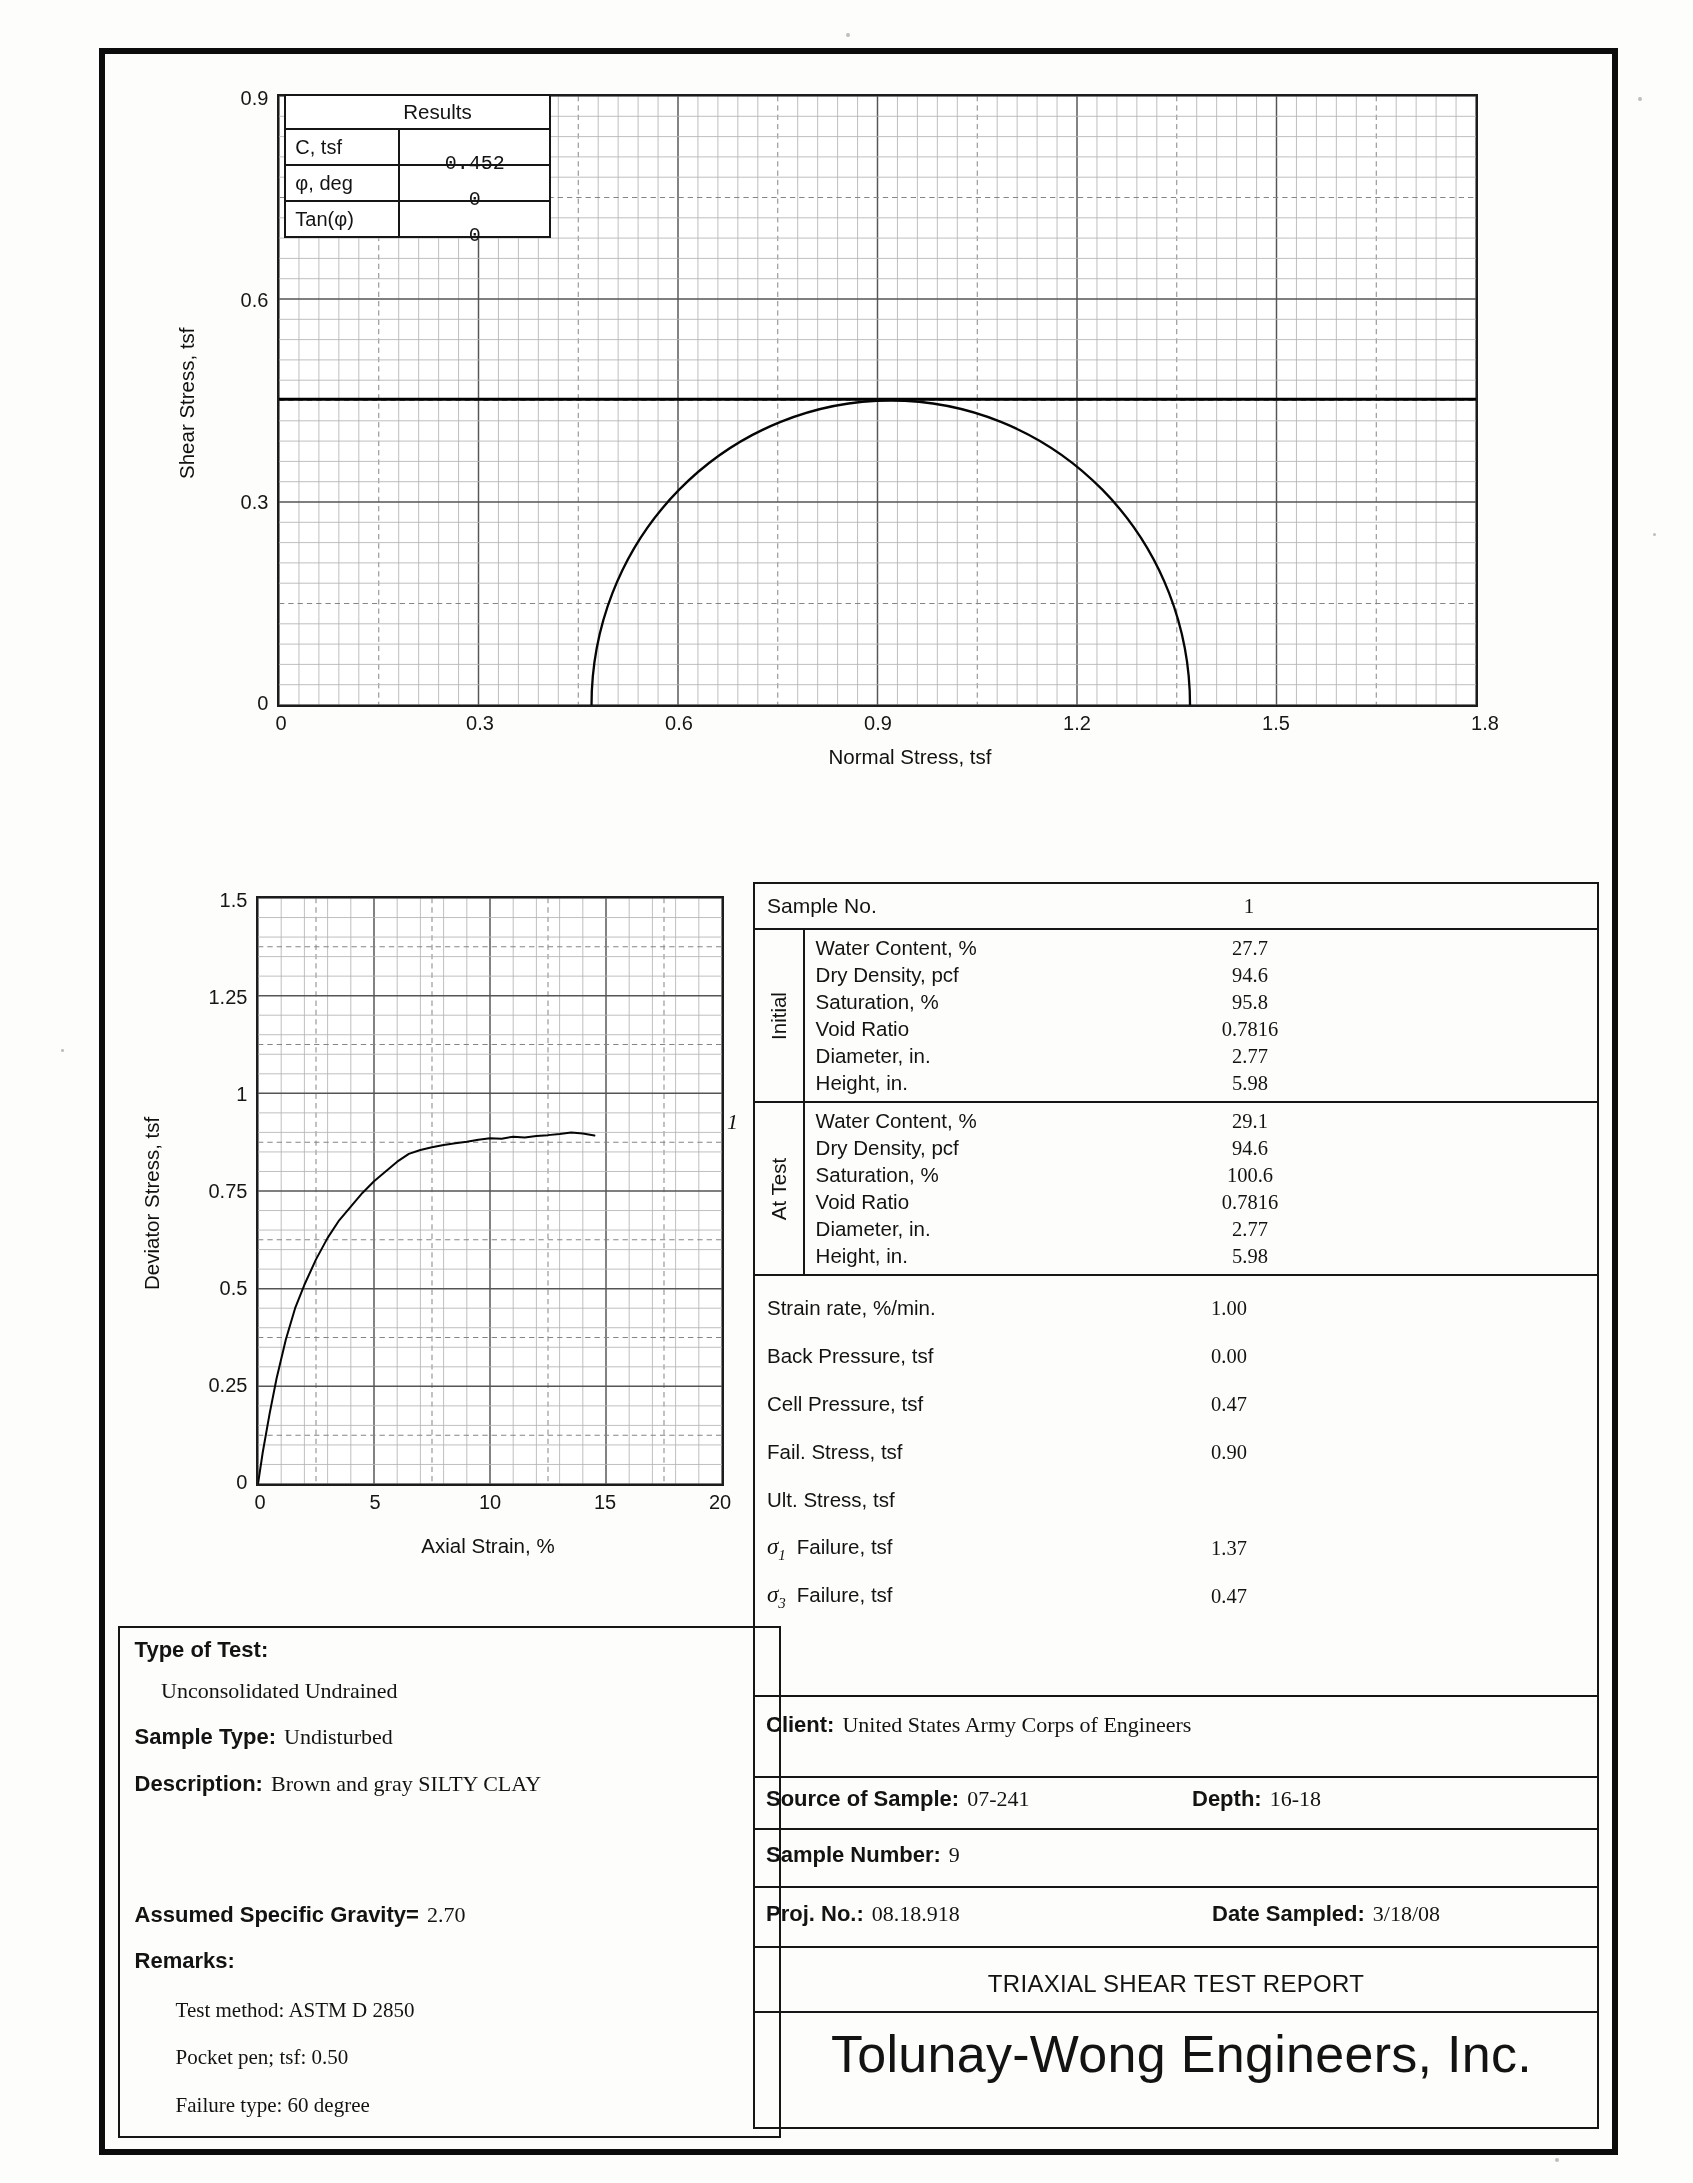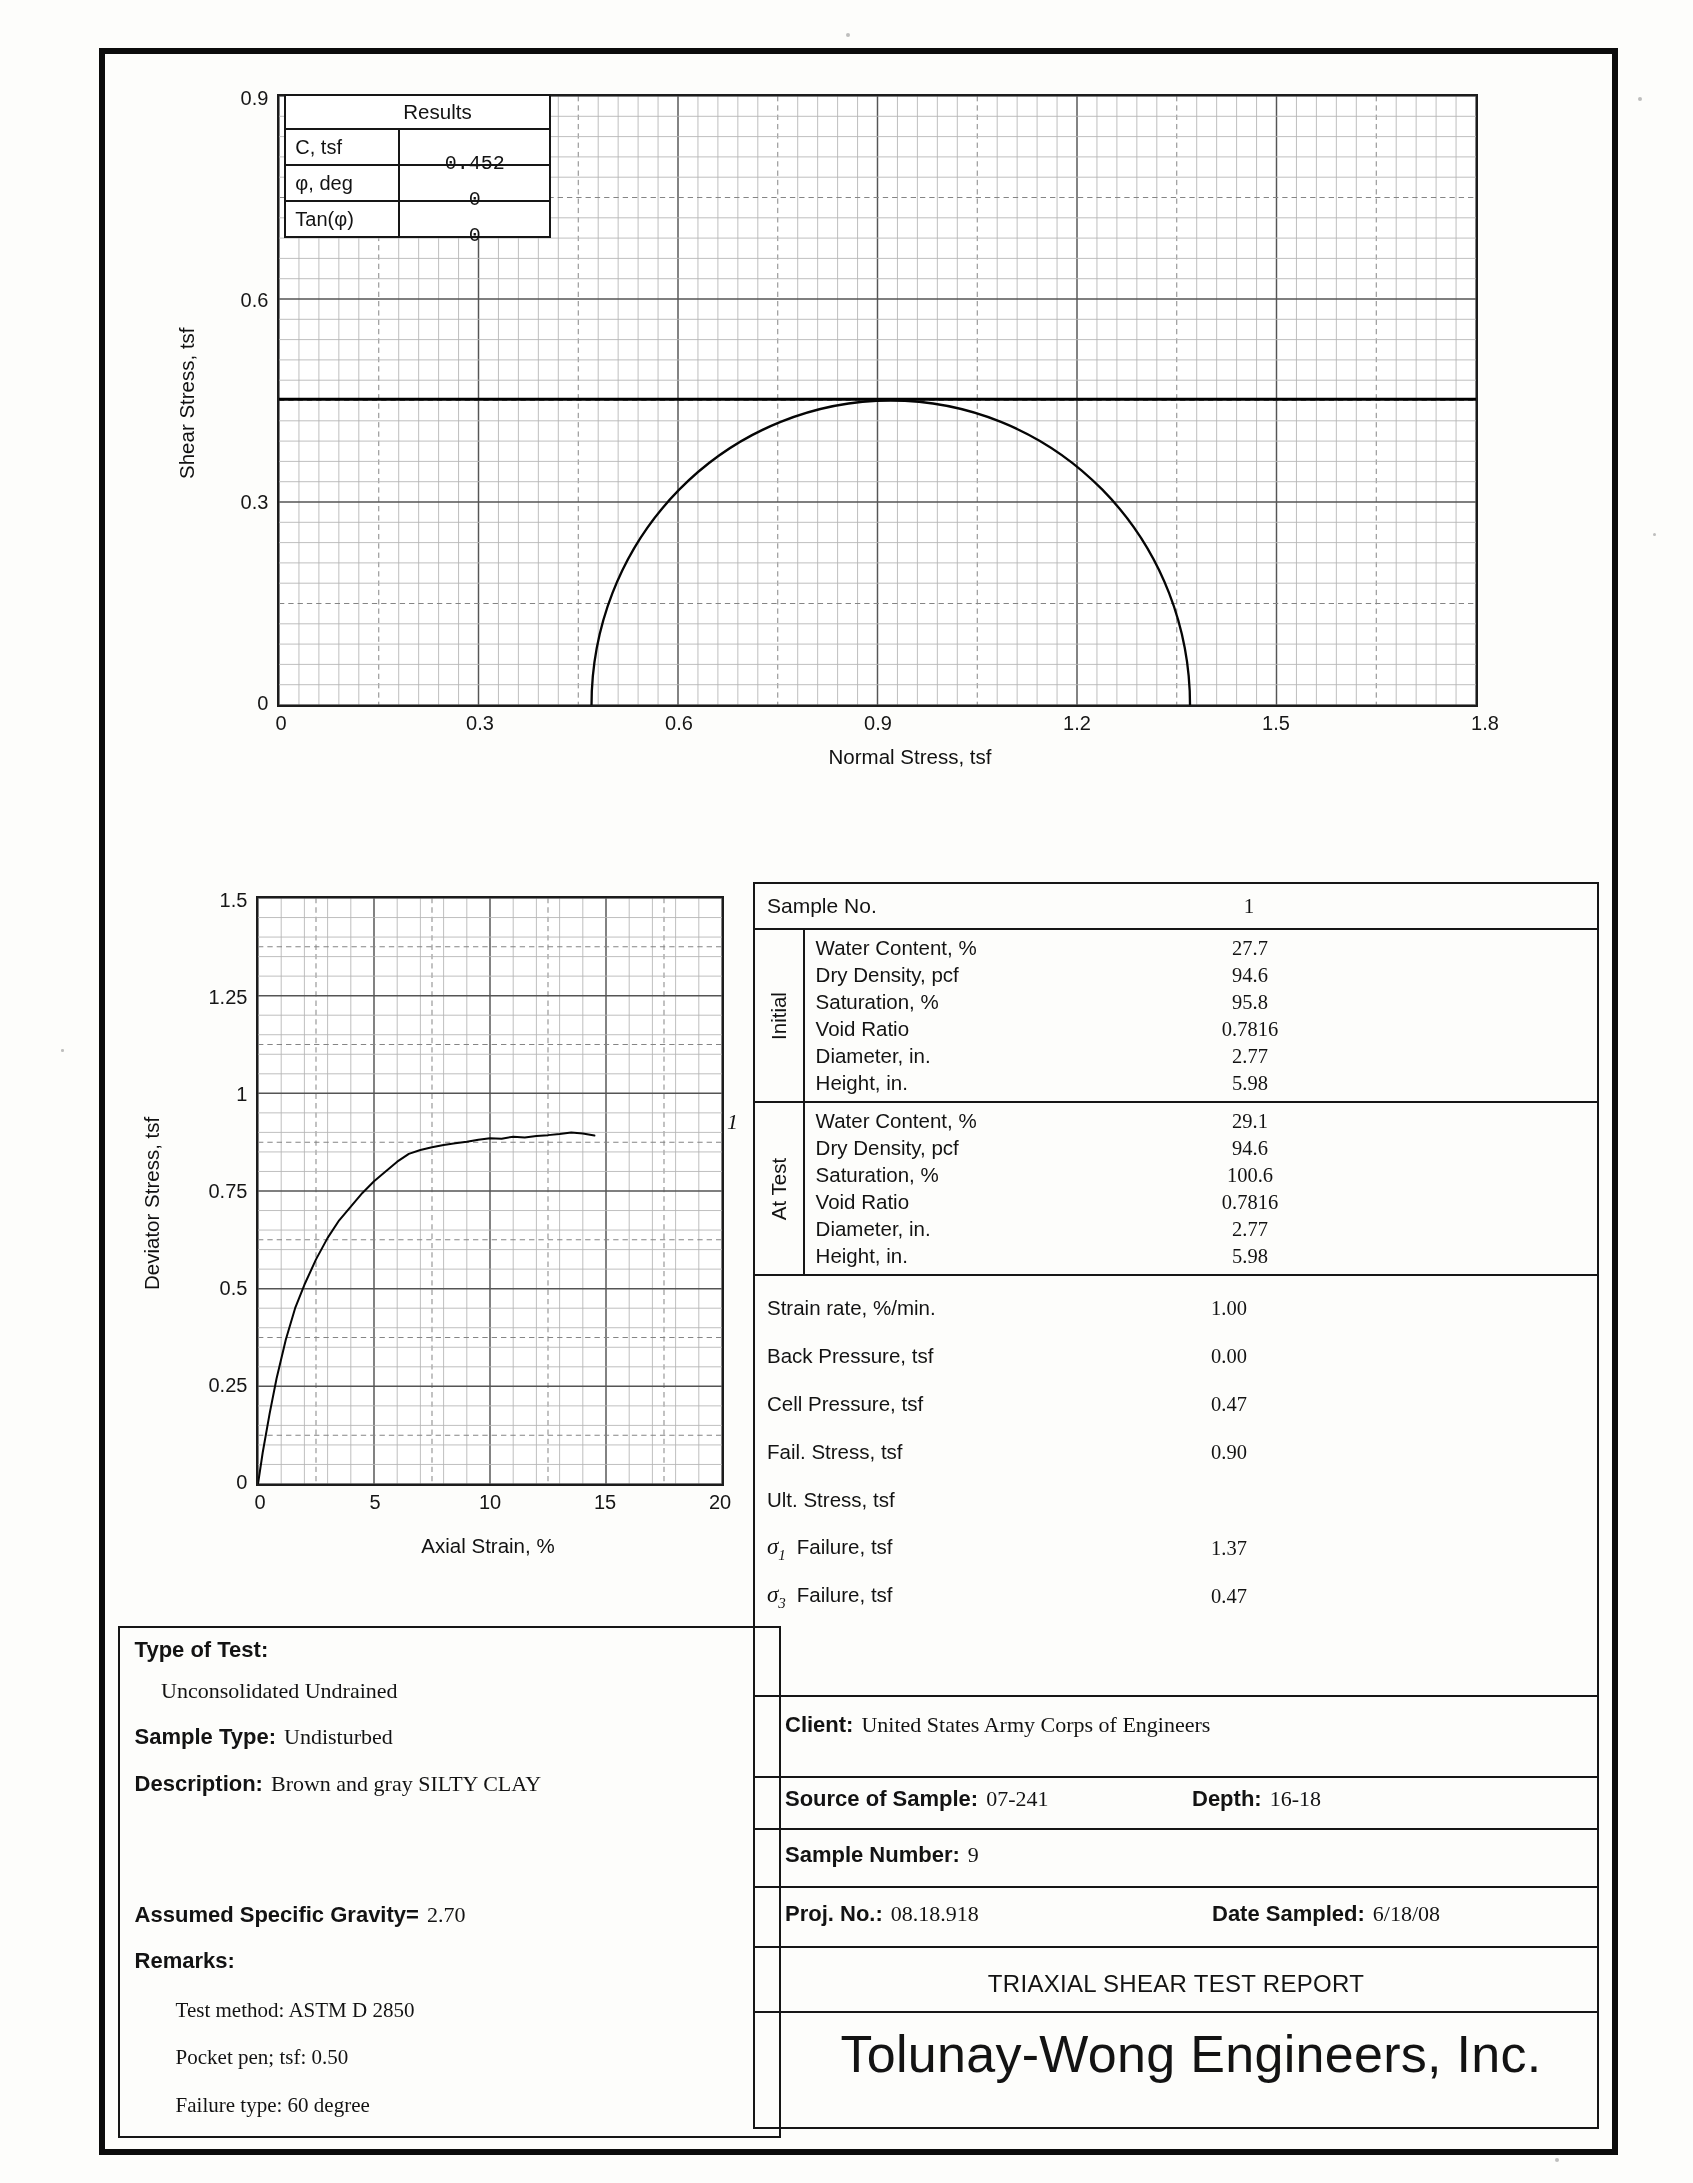--- a/index.html
+++ b/index.html
@@ -58,21 +58,21 @@
   .ti-l2{margin:14.6px 0 0 26.5px;}
   .ti-l3{margin-top:20px;}
   .ti-l4{margin-top:21px;}
   .ti-l5{margin-top:105px;}
   .ti-l6{margin-top:20px;}
   .ti-r1{margin:24px 0 0 41px;font-family:"Liberation Serif",serif;font-size:21px;}
   .ti-r{margin:22.5px 0 0 41px;font-family:"Liberation Serif",serif;font-size:21px;}
 
   
   #report-box{position:absolute;left:753px;top:1695px;width:842px;height:430px;border:2px solid #161616;font-size:22px;display:flex;flex-direction:column;}
-  .rbrow{position:relative;padding-left:30px;}
+  .rbrow{position:relative;padding-left:11px;}
   .bt{border-top:2px solid #161616;}
   .rb-client{height:64px;padding-top:14.6px;}
   .rb-project{height:85px;padding-top:20px;}
   .rb-project .line2{margin-left:20px;margin-top:12px;font-family:"Liberation Serif",serif;}
   .rb-source{height:42px;padding-top:8.6px;}
   .rb-source .abs{position:absolute;left:437px;top:8.6px;}
   .rb-sample{height:44px;padding-top:12px;}
   .rb-projno{height:45px;padding-top:13.2px;}
   .rb-projno .abs{position:absolute;left:457px;top:13.2px;}
   .rb-title{height:41px;padding:22px 0 0 0;text-align:center;font-size:24px;letter-spacing:0.3px;}
@@ -435,21 +435,21 @@
       <span class="abs">
         <span class="blab">Depth:</span><span class="vv">16-18</span>
       </span>
     </div>
     <div class="rbrow rb-sample bt">
       <span class="blab">Sample Number:</span><span class="vv">9</span>
     </div>
     <div class="rbrow rb-projno bt">
       <span class="blab">Proj. No.:</span><span class="vv">08.18.918</span>
       <span class="abs">
-        <span class="blab">Date Sampled:</span><span class="vv">6/18/08</span>
+        <span class="blab">Date Sampled:</span><span class="vv">3/18/08</span>
       </span>
     </div>
     <div class="rbrow rb-title bt">TRIAXIAL SHEAR TEST REPORT</div>
     <div class="rbrow rb-company bt">Tolunay-Wong Engineers, Inc.</div>
   </div>
 
   <div class="speck" style="left:1638px;top:97px"></div>
   <div class="speck" style="left:1653px;top:533px;width:3.3px;height:3.3px"></div>
   <div class="speck" style="left:846px;top:33px"></div>
   <div class="speck" style="left:1555px;top:2158px"></div>

